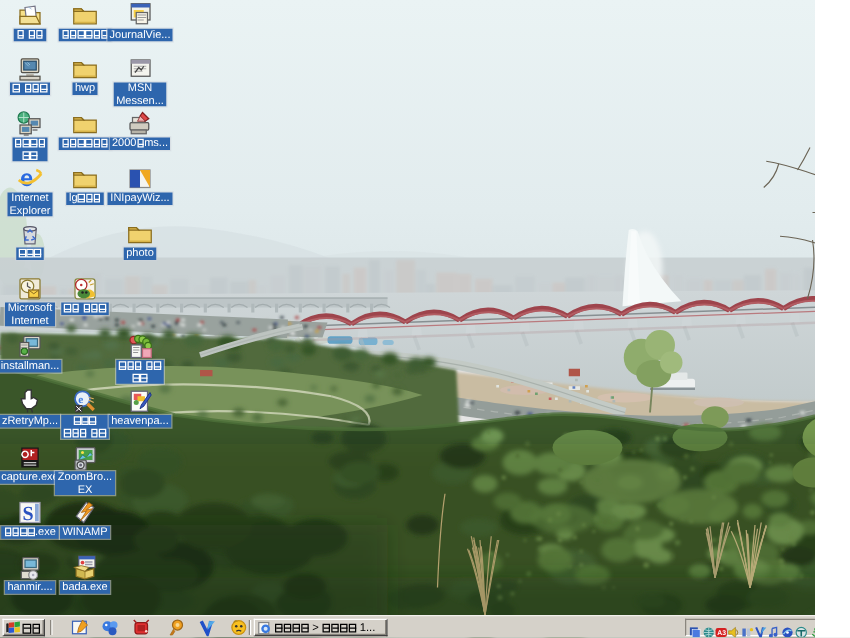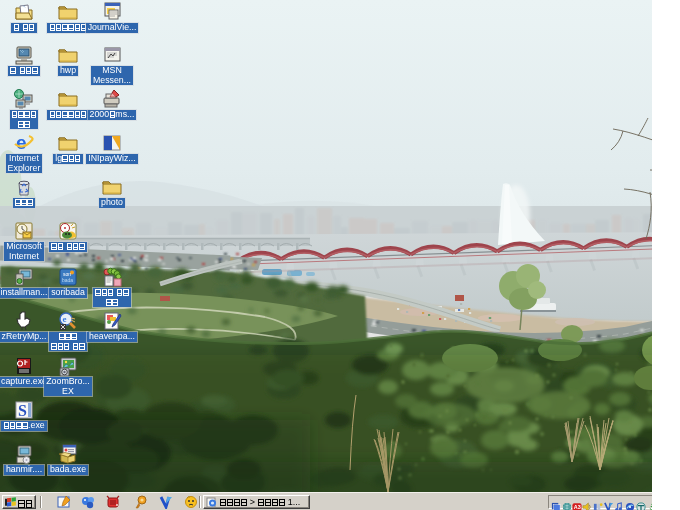--- a/index.html
+++ b/index.html
@@ -1082,31 +1082,20 @@
         <rect x="6" y="3" width="13" height="10" rx="1" fill="#d8d4c8" stroke="#555"></rect>
         <rect x="8" y="5" width="9" height="6" fill="#78b8d8" stroke="#3a6a80"></rect>
         <rect x="3" y="8" width="7" height="11" fill="#e0dcd0" stroke="#555"></rect>
         <circle cx="6.5" cy="15" r="2.5" fill="#58b048" stroke="#2a6a20"></circle>
         <path d="M4,10 h5 M4,12 h5" stroke="#888" stroke-width=".7"></path>
       </svg>
       <div class="lb">
         <div class="ll"><span class="lt">installman...</span></div>
       </div>
     </div>
-    <div class="ico" style="left:30px;top:266px">
-      <svg width="22" height="22" viewBox="0 0 22 22">
-        <rect x="3" y="3" width="16" height="16" rx="2" fill="#3a7ac0" stroke="#1a4a88"></rect>
-        <circle cx="15" cy="6.5" r="2" fill="#f0a020"></circle>
-        <text x="6" y="10" font-size="5" fill="#fff" font-family="Liberation Sans">son</text>
-        <text x="5" y="16" font-size="5" fill="#bcd8f0" font-family="Liberation Sans">bada</text>
-      </svg>
-      <div class="lb">
-        <div class="ll"><span class="lt">soribada</span></div>
-      </div>
-    </div>
     <div class="ico" style="left:74px;top:266px">
       <svg width="22" height="22" viewBox="0 0 22 22">
         <circle cx="6" cy="6" r="3" fill="#e05858" stroke="#902828"></circle>
         <circle cx="9.5" cy="5" r="2.8" fill="#78b838" stroke="#3a7018"></circle>
         <circle cx="13" cy="5.5" r="2.8" fill="#8cc848" stroke="#3a7018"></circle>
         <circle cx="16" cy="7.5" r="2.8" fill="#78b838" stroke="#3a7018"></circle>
         <circle cx="17.5" cy="10.5" r="2.6" fill="#8cc848" stroke="#3a7018"></circle>
         <rect x="13" y="13" width="7" height="7" fill="#f0a8b8" stroke="#c06878"></rect>
         <rect x="4" y="10" width="8" height="10" fill="#f8f8f4" stroke="#667"></rect>
         <path d="M5.5,12 h5 M5.5,14 h5 M5.5,16 h4" stroke="#888" stroke-width=".7"></path>
@@ -1178,20 +1167,29 @@
       </div>
     </div>
     <div class="ico" style="left:-14px;top:399px">
       <svg width="22" height="22" viewBox="0 0 22 22">
         <rect x="3" y="3" width="16" height="16" fill="#f8f8f4" stroke="#99a"></rect>
         <text x="5" y="17" font-size="16" font-weight="bold" fill="#2a52c0" font-family="Liberation Serif">S</text>
         <rect x="15" y="4" width="3" height="14" fill="#8aa8d8"></rect>
       </svg>
       <div class="lb">
         <div class="ll"><i class="g"></i><i class="g"></i><i class="g"></i><i class="g"></i><span class="lt">.exe</span></div>
+      </div>
+    </div>
+    <div class="ico" style="left:30px;top:399px">
+      <svg width="22" height="22" viewBox="0 0 22 22">
+        <path d="M4,14 L12,3 L18,7 L10,19 Z" fill="#f4f4ee" stroke="#667"></path>
+        <path d="M14,3 L8,11 L12,10 L7,18 L17,8 L12,9 L17,5 Z" fill="#f09820" stroke="#a06010" stroke-width=".6"></path>
+      </svg>
+      <div class="lb">
+        <div class="ll"><span class="lt">WINAMP</span></div>
       </div>
     </div>
     <div class="ico" style="left:-14px;top:443px">
       <svg width="22" height="22" viewBox="0 0 22 22">
         <rect x="5" y="3" width="13" height="10" rx="1" fill="#d8d4c8" stroke="#555"></rect>
         <rect x="7" y="5" width="9" height="6" fill="#78b8d8" stroke="#3a6a80"></rect>
         <rect x="4" y="14" width="10" height="6" fill="#e0dcd0" stroke="#555"></rect>
         <circle cx="13.5" cy="17" r="3.5" fill="#e8e8ec" stroke="#888"></circle>
         <circle cx="13.5" cy="17" r="1" fill="#aab"></circle>
       </svg>

